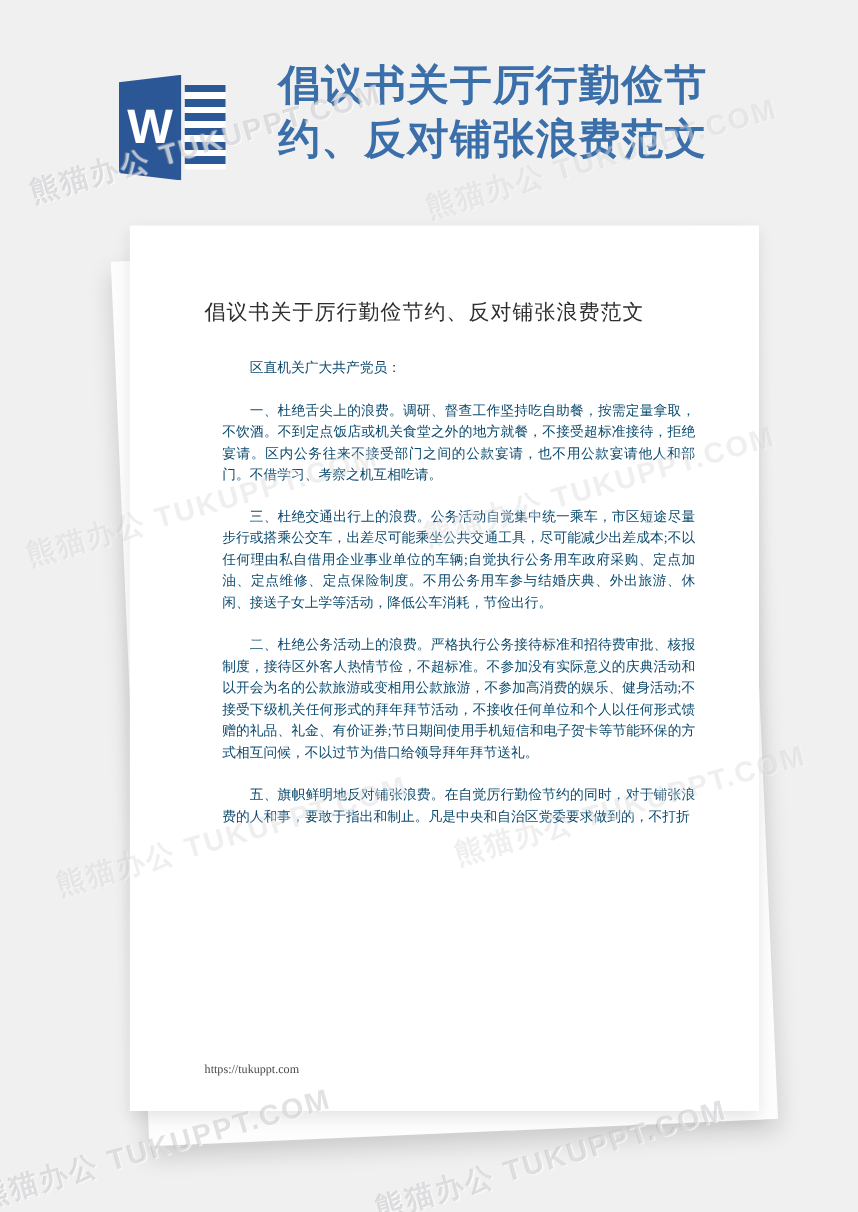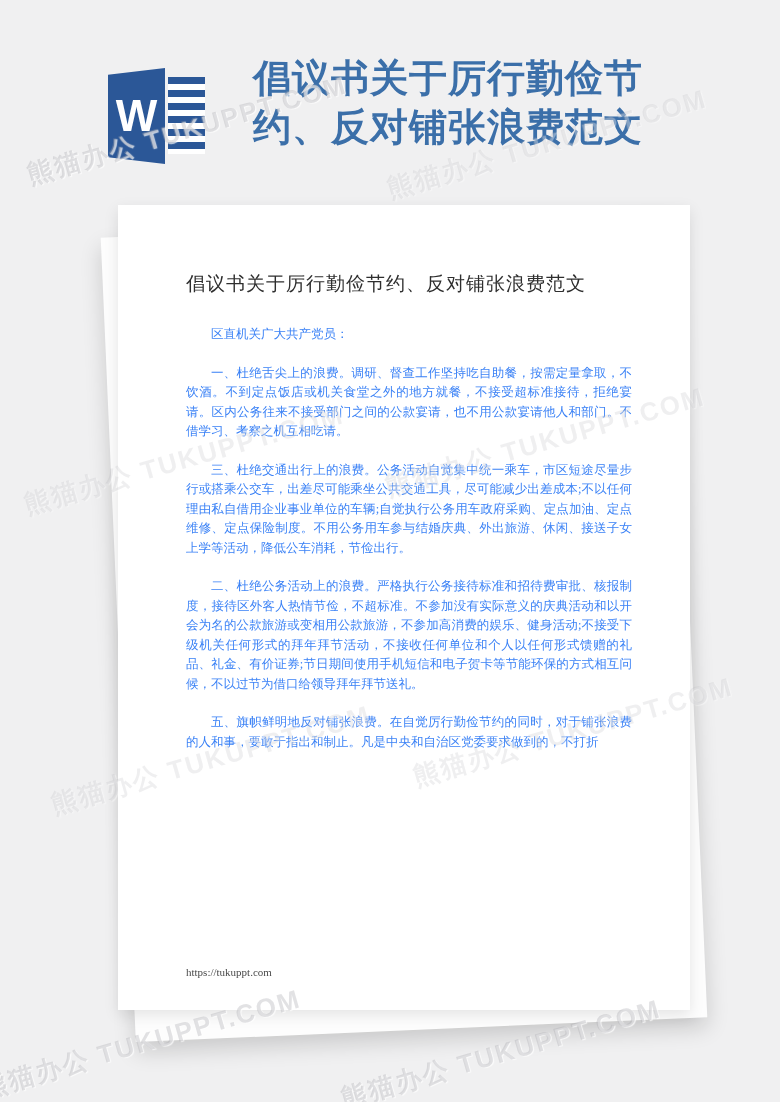--- a/index.html
+++ b/index.html
@@ -53,25 +53,25 @@
     overflow: hidden;
   }
 
   .doc-title {
     margin: 0 0 28px 0;
     font-size: 19px; font-weight: 500; letter-spacing: 1px;
     color: #2e2e2e;
     font-family: "Liberation Sans", sans-serif;
   }
   .doc-body p {
-    margin: 0 0 19px 0;
+    margin: 0 0 19px 16px;
     text-indent: 2em;
     font-family: "Liberation Serif", serif;
     font-size: 12.5px; line-height: 19.5px;
-    color: #3b82f6;
+    color: #0c4a6e;
     text-align: justify;
   }
   .footer-link {
     position: absolute; left: 68px; bottom: 32px;
     font-size: 11px; color: #4a4a4a;
     font-family: Liberation Serif, serif;
   }
 
   
   .wm-layer { position: absolute; inset: 0; pointer-events: none; z-index: 30; }

